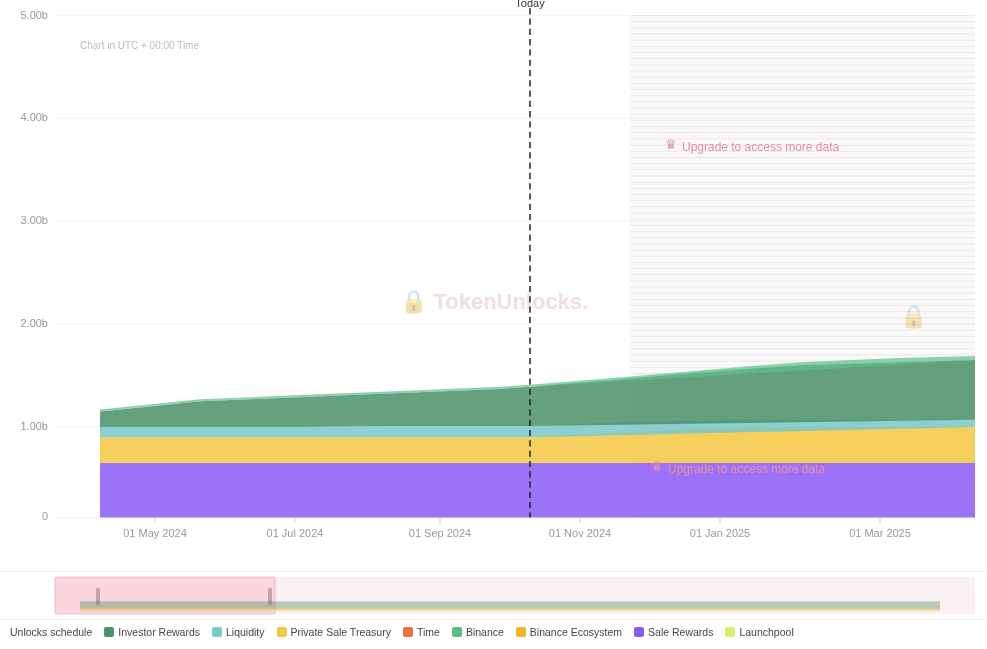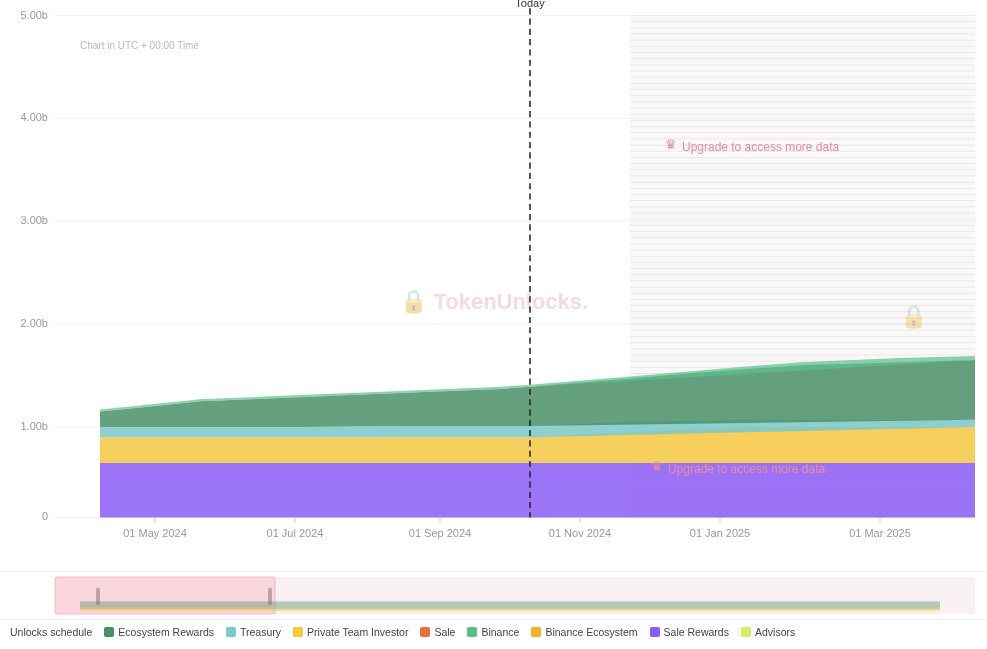--- a/index.html
+++ b/index.html
@@ -173,44 +173,44 @@
       <rect x="80" y="36" width="860" height="4" fill="#f5c842" opacity="0.4"></rect>
     </svg>
   </div>
 
   <div class="legend-bar">
     <div class="legend-item">
       <span>Unlocks schedule</span>
     </div>
     <div class="legend-item">
       <div class="legend-swatch" style="background:#4a9068;"></div>
-      <span>Ecosystem Rewards</span>
+      <span>Investor Rewards</span>
     </div>
     <div class="legend-item">
       <div class="legend-swatch" style="background:#7ac8c8;"></div>
-      <span>Treasury</span>
+      <span>Liquidity</span>
     </div>
     <div class="legend-item">
       <div class="legend-swatch" style="background:#f5c842;"></div>
-      <span>Private Team Investor</span>
+      <span>Private Sale Treasury</span>
     </div>
     <div class="legend-item">
       <div class="legend-swatch" style="background:#e87040;"></div>
-      <span>Sale</span>
+      <span>Time</span>
     </div>
     <div class="legend-item">
       <div class="legend-swatch" style="background:#5cbf8a;"></div>
       <span>Binance</span>
     </div>
     <div class="legend-item">
       <div class="legend-swatch" style="background:#f0b429;"></div>
       <span>Binance Ecosystem</span>
     </div>
     <div class="legend-item">
       <div class="legend-swatch" style="background:#8b5cf6;"></div>
       <span>Sale Rewards</span>
     </div>
     <div class="legend-item">
       <div class="legend-swatch" style="background:#d4ef6a;"></div>
-      <span>Advisors</span>
+      <span>Launchpool</span>
     </div>
   </div>
 </div>
 
 </body></html>

